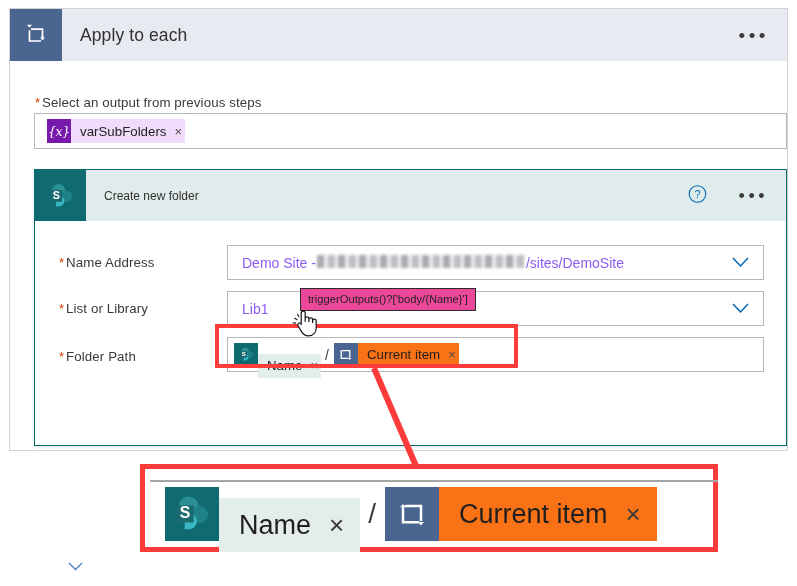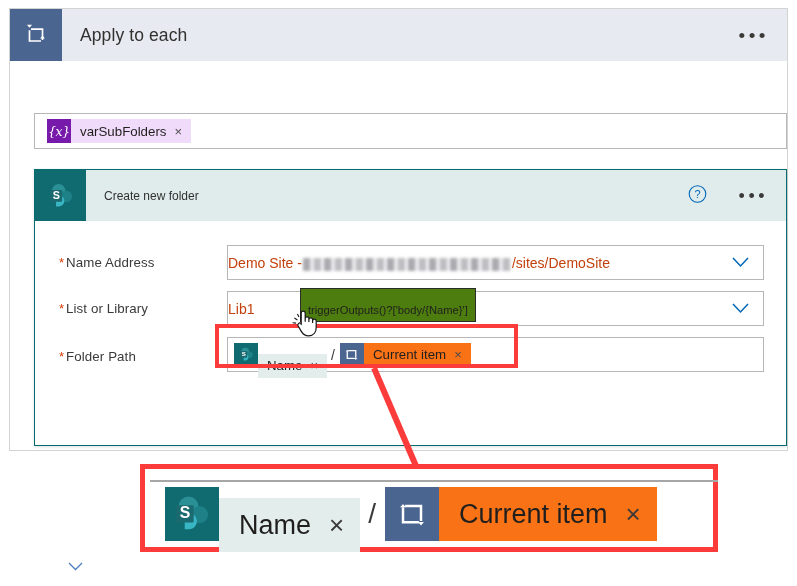--- a/index.html
+++ b/index.html
@@ -111,21 +111,21 @@
     height: 24px;
     flex: 0 0 auto;
     display: flex;
     align-items: center;
     justify-content: center;
   }
   .chip-body {
     display: inline-flex;
     align-items: center;
     height: 24px;
-    padding: 0 9px 0 9px;
+    padding: 0 3px 0 9px;
     white-space: nowrap;
   }
   .chip-x {
     margin-left: 8px;
     font-size: 13px;
     color: #4b4a49;
     line-height: 1;
   }
   .chip-var .chip-icon { background: #7719aa; }
   .chip-var .chip-body { background: #f0dcfa; }
@@ -202,25 +202,26 @@
     left: 192px;
     width: 537px;
     height: 35px;
     border: 1px solid #b7b7b7;
     background: #ffffff;
     box-sizing: border-box;
     display: flex;
     align-items: center;
   }
   .sp-input .val {
+    margin-left: 14px;
     font-size: 14px;
-    color: #c2410c;
+    color: #8b5cf6;
     white-space: nowrap;
     display: flex;
-    align-items: flex-end;
+    align-items: flex-start;
   }
   .chev {
     position: absolute;
     right: 14px;
     top: 50%;
     transform: translateY(-50%);
   }
 
   
   .redacted {
@@ -261,23 +262,23 @@
     display: flex;
     align-items: center;
   }
   .adv-link .chev-inline { margin-left: 9px; }
 
   
   .tooltip {
     position: absolute;
     left: 300px;
     top: 288px;
-    background: #4d7c0f;
+    background: #ec4899;
     border: 1px solid #2b2b2b;
-    padding: 14px 7px 4px 7px;
+    padding: 3px 7px 4px 7px;
     font-size: 11.2px;
     color: #201f1e;
     white-space: nowrap;
     z-index: 40;
     line-height: 1.25;
   }
 
   
   .cursor-hand {
     position: absolute;
@@ -371,20 +372,23 @@
           <path d="M6.5 8.2 V19 H18" fill="none" stroke="#ffffff" stroke-width="1.7"></path>
           <path d="M8 7.2 H19.5 V18" fill="none" stroke="#ffffff" stroke-width="1.7"></path>
           <path d="M6.5 9.3 L3.9 12.2 L9.1 12.2 Z" fill="#ffffff" transform="rotate(180 6.5 7.5)"></path>
           <path d="M19.5 16.4 L17.1 13.6 L21.9 13.6 Z" fill="#ffffff" transform="rotate(180 19.5 15.0)"></path>
         </svg>
       </div>
       <div class="apply-title">Apply to each</div>
       <div class="apply-ellipsis">•••</div>
     </div>
 
+    <div class="outer-label">
+      <span class="req-star">*</span><span class="field-label">Select an output from previous steps</span>
+    </div>
 
     <div class="outer-input">
       <span class="chip chip-var">
         <span class="chip-icon">
           <span class="chip-var-glyph">{x}</span>
         </span>
         <span class="chip-body">
           <span>varSubFolders</span>
           <span class="chip-x">×</span>
         </span>

